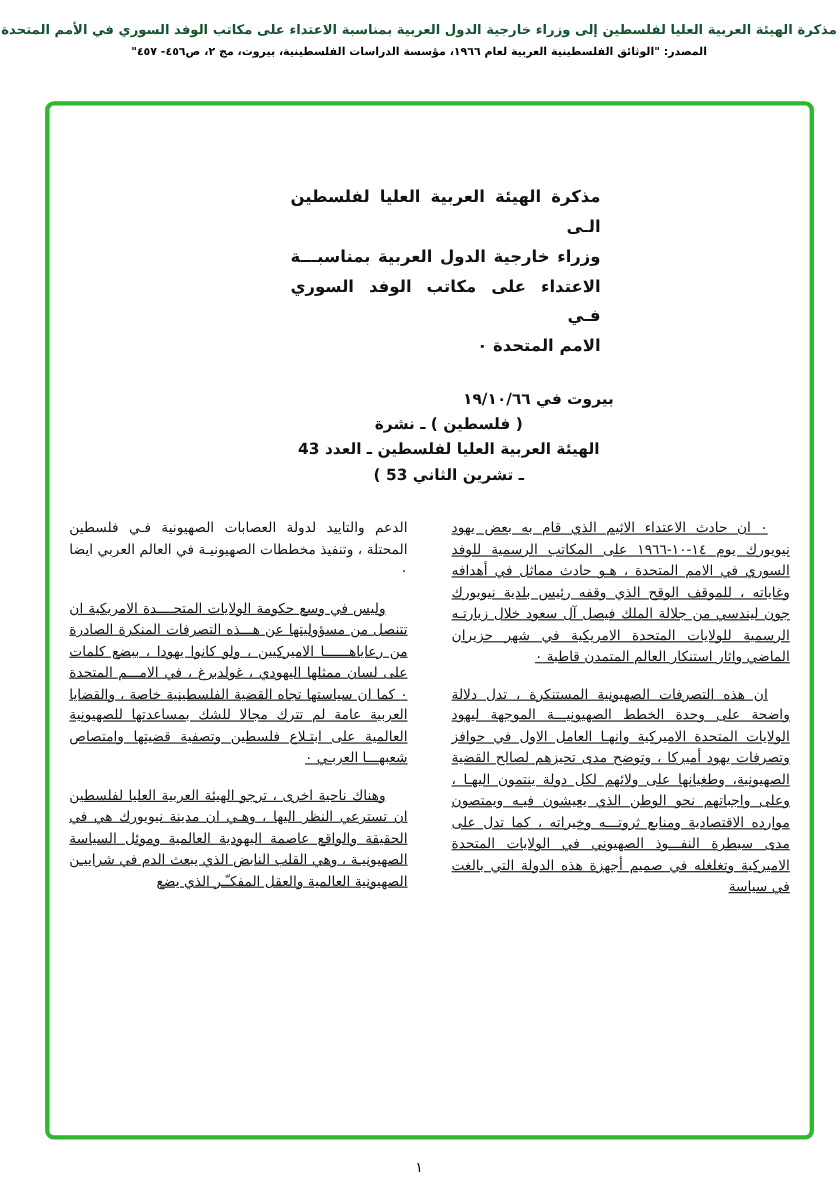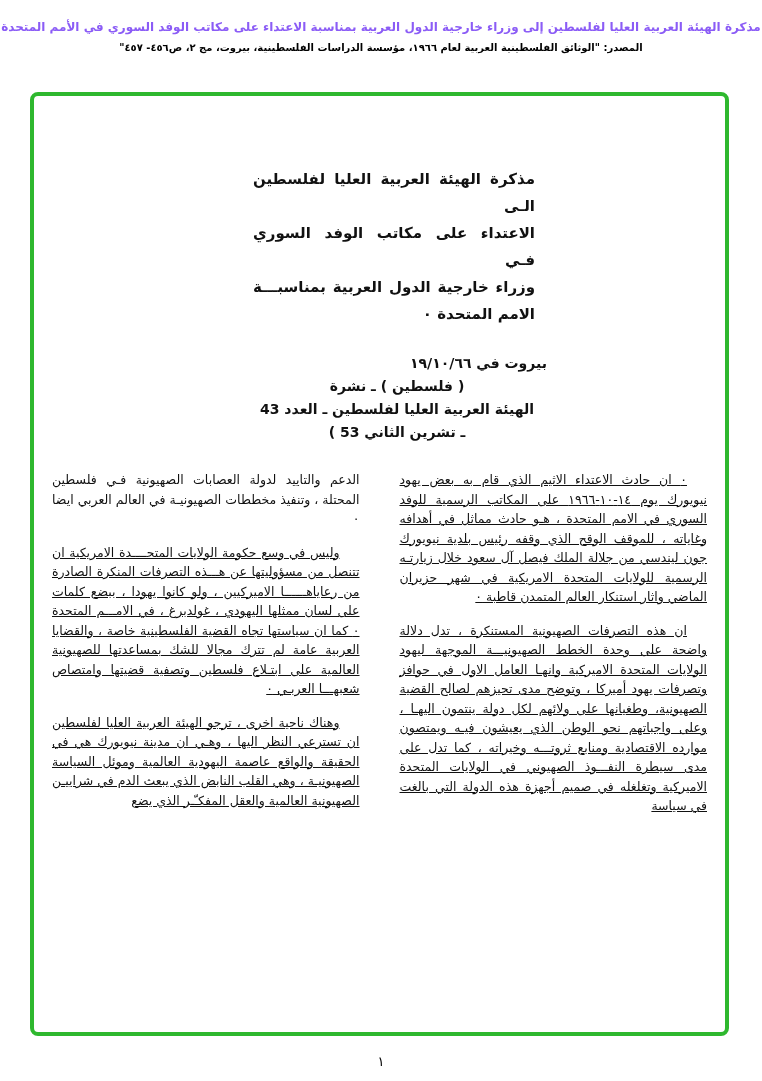--- a/index.html
+++ b/index.html
@@ -17,35 +17,35 @@
   }
   
   .doc-header {
     padding-top: 18px;
     text-align: center;
     direction: rtl;
   }
   .header-title {
     font-size: 12px;
     font-weight: bold;
-    color: #8b5cf6;
+    color: #14532d;
     white-space: nowrap;
     line-height: 1.6;
   }
   .header-source {
     font-size: 10px;
     font-weight: bold;
     color: #000;
     margin-top: 5px;
     white-space: nowrap;
   }
   
   .green-frame {
     position: absolute;
-    left: 30px;
+    left: 41px;
     top: 92px;
     width: 699px;
     height: 944px;
     box-sizing: border-box;
     border: 4px solid #2eb82e;
     border-radius: 8px;
     background: #ffffff;
   }
   .doc-inner {
     direction: rtl;
@@ -110,22 +110,22 @@
   <header class="doc-header">
     <div class="header-title">مذكرة الهيئة العربية العليا لفلسطين إلى وزراء خارجية الدول العربية بمناسبة الاعتداء على مكاتب الوفد السوري في الأمم المتحدة</div>
     <div class="header-source">المصدر: "الوثائق الفلسطينية العربية لعام ١٩٦٦، مؤسسة الدراسات الفلسطينية، بيروت، مج ٢، ص٤٥٦- ٤٥٧"</div>
   </header>
 
   <div class="green-frame">
     <div class="doc-inner">
 
       <div class="title-block">
         <div class="title-line stretch">مذكرة الهيئة العربية العليا لفلسطين الـى</div>
+        <div class="title-line stretch">وزراء خارجية الدول العربية بمناسبـــة</div>
         <div class="title-line stretch">الاعتداء على مكاتب الوفد السوري فـي</div>
-        <div class="title-line stretch">وزراء خارجية الدول العربية بمناسبـــة</div>
         <div class="title-line">الامم المتحدة ٠</div>
       </div>
 
       <div class="meta-block">
         <div class="meta-line meta-first">بيروت في ١٩/١٠/٦٦</div>
         <div class="meta-line">( فلسطين ) ـ نشرة</div>
         <div class="meta-line">الهيئة العربية العليا لفلسطين ـ العدد 43</div>
         <div class="meta-line">ـ تشرين الثاني 53 )</div>
       </div>
 

